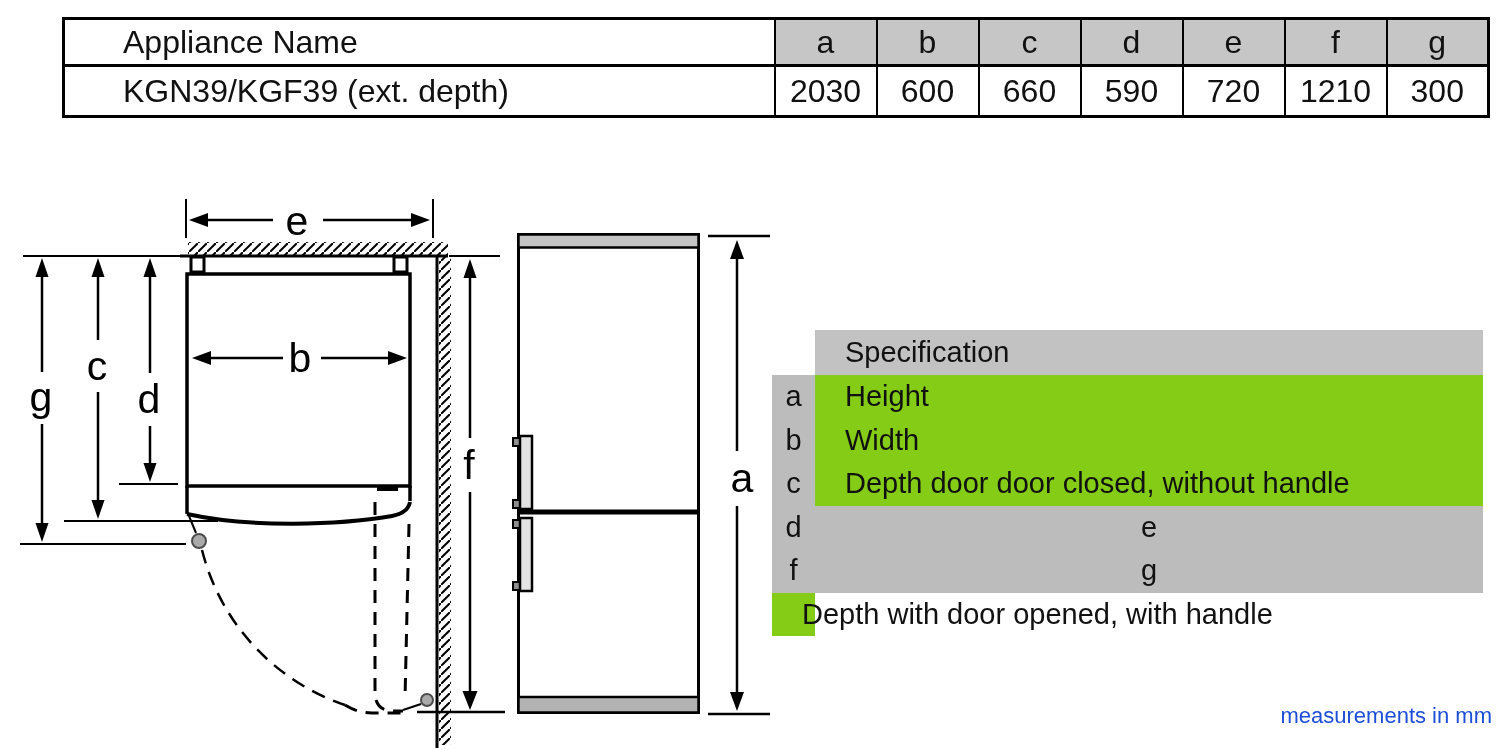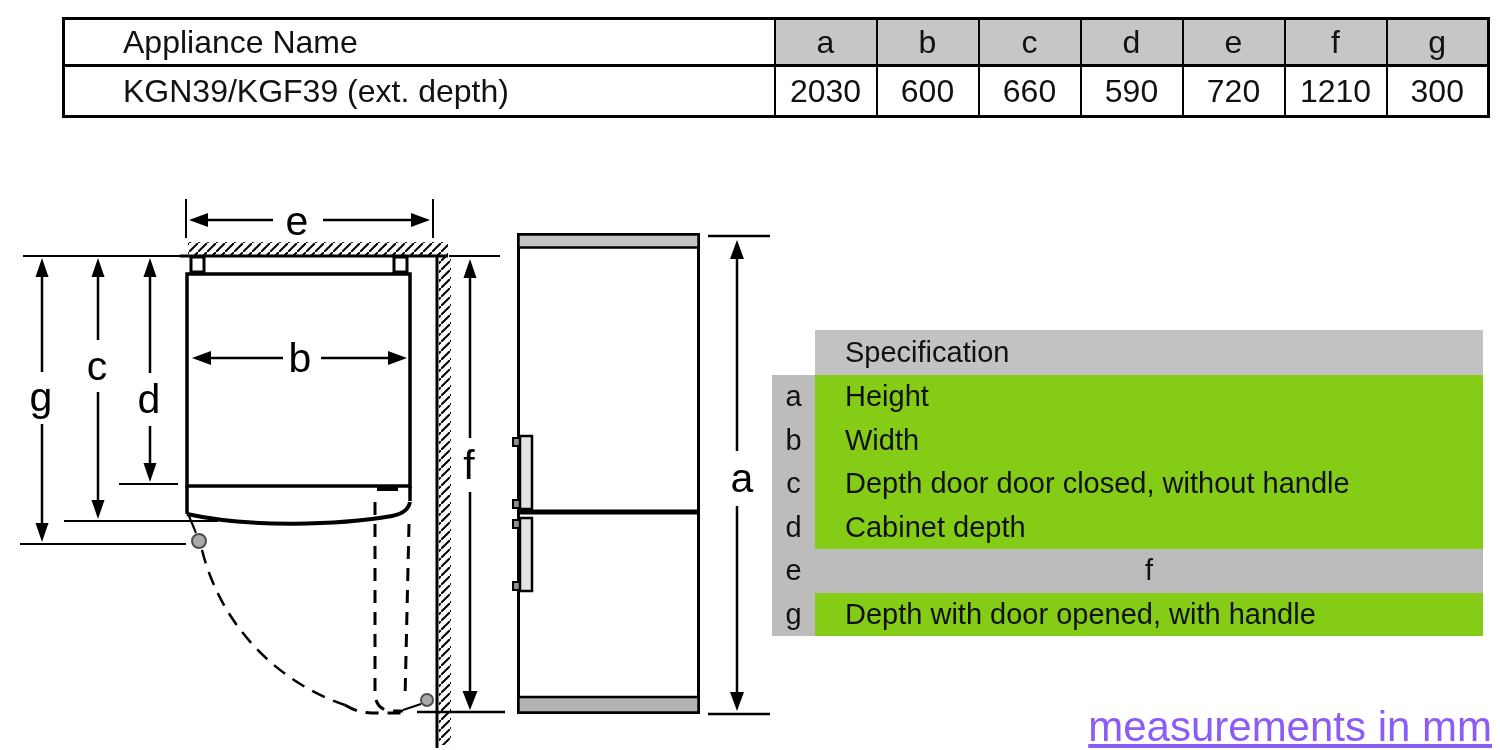--- a/index.html
+++ b/index.html
@@ -46,21 +46,21 @@
   }
   
   .diagram-svg{position:absolute;left:0;top:185px;}
   .diagram-svg text{
     font-family:"Liberation Sans", sans-serif;
     font-size:41px;fill:#000;text-anchor:middle;
   }
   
   .footer-note{
     position:absolute;top:703px;right:8px;
-    font-size:42px;color:#8b5cf6;white-space:nowrap;text-decoration:underline;
+    font-size:22px;color:#1d4ed8;white-space:nowrap;
   }
 </style>
 </head>
 <body>
 
 <table class="dim-table">
   <colgroup>
     <col style="width:711px">
     <col style="width:102px">
       <col style="width:102px">
@@ -100,21 +100,20 @@
   <div class="spacer"></div>
   <div class="spec-header">Specification</div>
 
   <div class="key-cell">a</div>
   <div class="desc-cell">Height</div>
   <div class="key-cell">b</div>
   <div class="desc-cell">Width</div>
   <div class="key-cell">c</div>
   <div class="desc-cell">Depth door door closed, without handle</div>
   <div class="key-cell">d</div>
-  <div class="desc-cell">Cabinet depth</div>
   <div class="key-cell">e</div>
   <div class="key-cell">f</div>
   <div class="key-cell">g</div>
   <div class="desc-cell">Depth with door opened, with handle</div>
 </div>
 
 <svg class="diagram-svg" width="800" height="565" viewBox="0 185 800 565" xmlns="http://www.w3.org/2000/svg">
   <defs>
     <pattern id="hatch" width="9" height="9" patternUnits="userSpaceOnUse">
       <path d="M0,9 L9,0" stroke="#000" stroke-width="2"></path>

